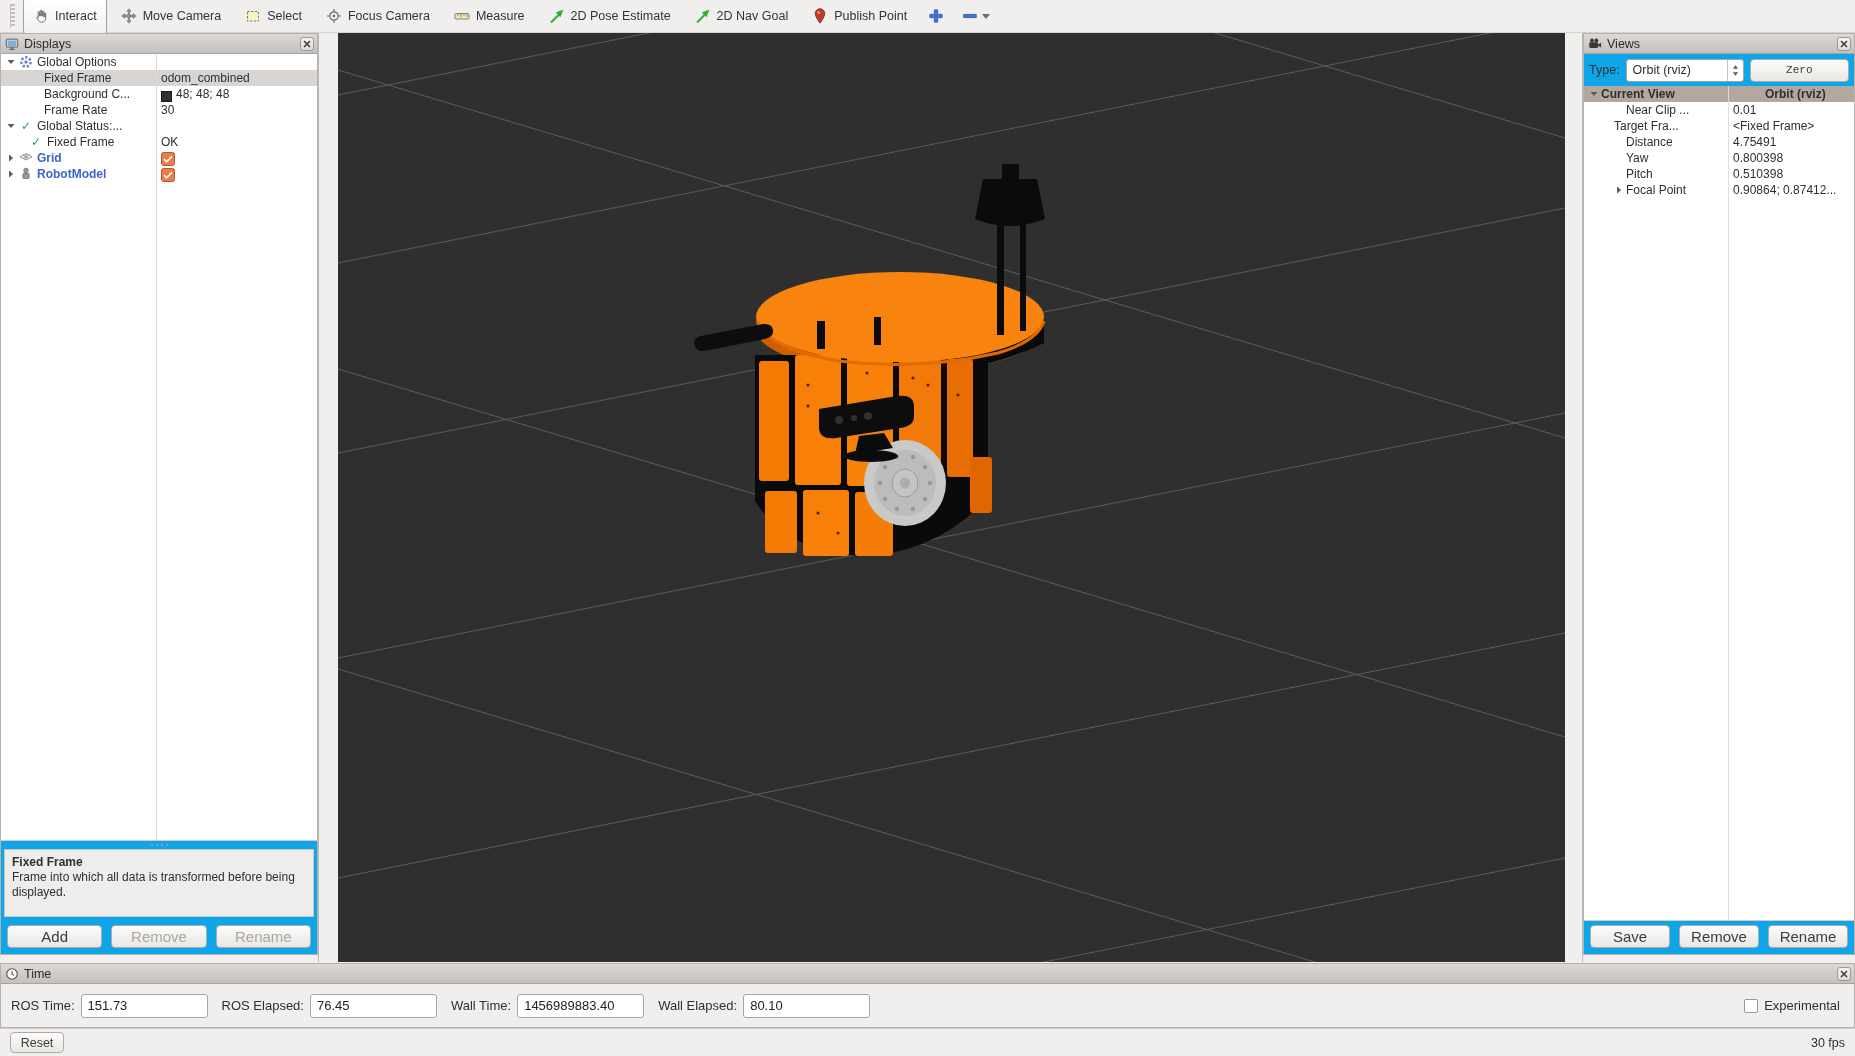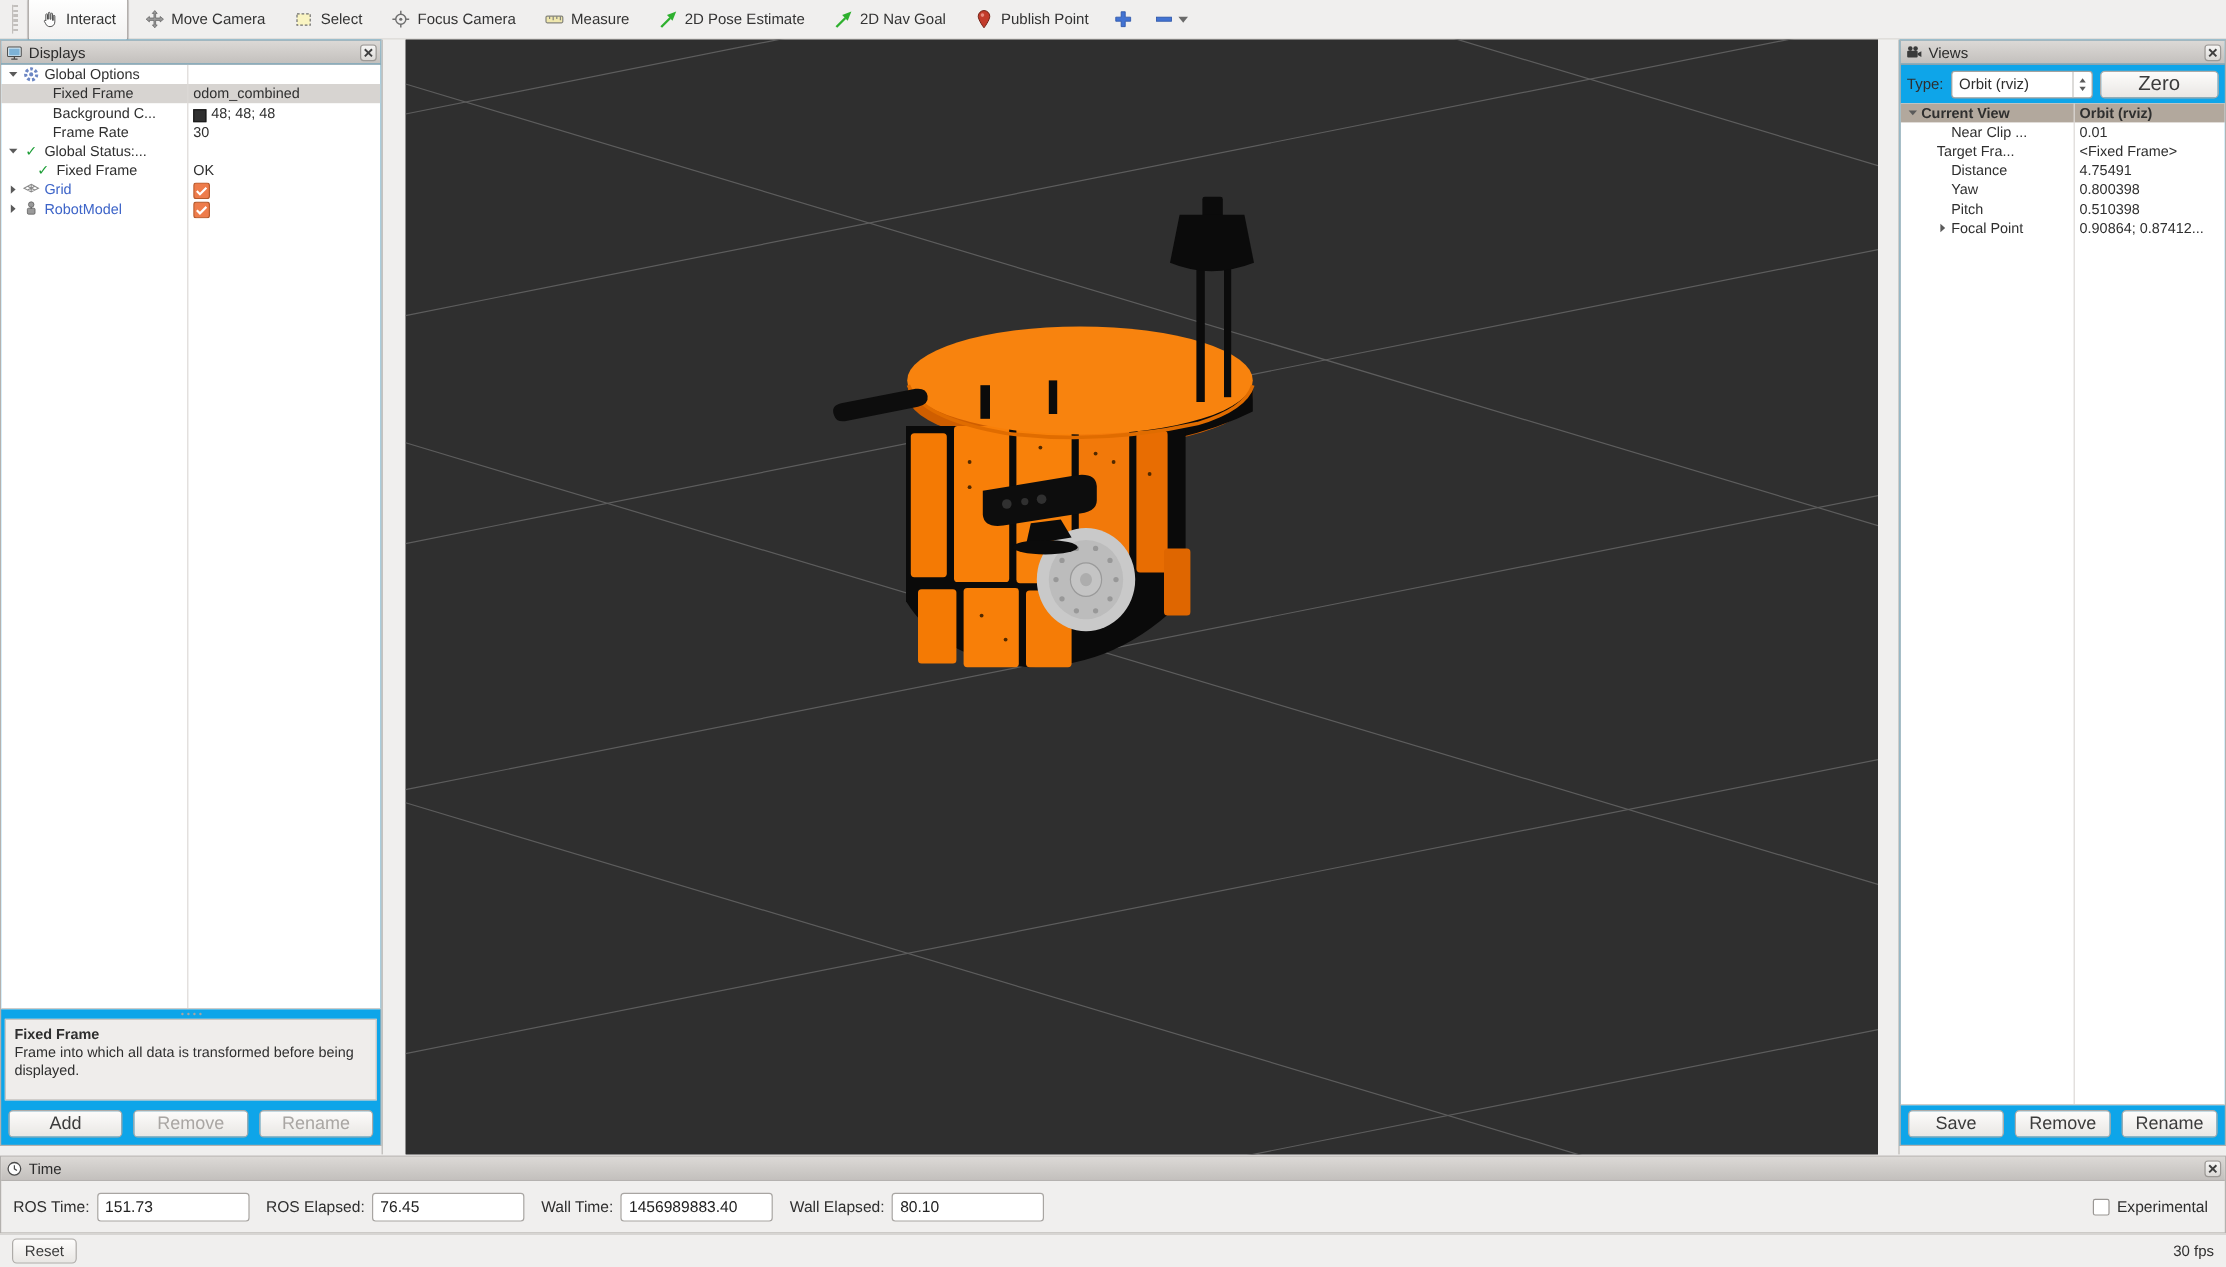--- a/index.html
+++ b/index.html
@@ -30,31 +30,31 @@
   .phead .icon { width:14px; height:14px; }
   .close-btn { position:absolute; right:3px; top:3px; width:14px; height:14px; border:1px solid #9d9a97;
     border-radius:3px; background:linear-gradient(#f6f5f4,#dcdad7); display:flex; align-items:center; justify-content:center; }
   .close-btn svg { width:8px; height:8px; }
 
   .tree { background:#fff; position:relative; flex:1; overflow:hidden; border-bottom:1px solid #cfccc9; }
   .tree::after { content:""; position:absolute; top:0; bottom:0; left:155px; width:1px; background:#dcd9d6; z-index:3; pointer-events:none; }
   .views-panel .tree::after { left:144px; }
   .trow { display:flex; height:16px; line-height:16px; font-size:12px; position:relative; }
   .trow.selected { background:#d7d4d1; }
-  .trow.vheader { background:#b2a89d; font-weight:bold; }
+  .trow.vheader { background:#b2a89d; font-weight:bold;gap:32px; }
   .tname { display:flex; align-items:center; flex:0 0 155px; overflow:hidden; white-space:nowrap; }
   .views-panel .tname { flex:0 0 144px; }
   .tval { display:flex; align-items:flex-end; gap:4px; padding-left:5px; flex:1; overflow:hidden; white-space:nowrap; }
   .exp { width:14px; height:14px; display:inline-flex; align-items:center; justify-content:center; flex:0 0 14px; }
   .exp svg { width:8px; height:8px; }
   .spacer14 { flex:0 0 14px; } .spacer16 { flex:0 0 16px; }
   .ticon { width:16px; height:16px; margin-right:3px; flex:0 0 16px; display:inline-flex; }
   .check { color:#1d9e37; font-weight:bold; font-family:"DejaVu Sans",sans-serif; font-size:12px;
     width:16px; margin-right:3px; text-align:center; flex:0 0 16px; }
-  .blue { color:#3d64c8; font-weight:normal;text-align:right; }
+  .blue { color:#3d64c8; font-weight:bold;text-align:right; }
   .swatch { width:11px; height:11px; background:#303030; border:1px solid #1a1a1a; display:inline-block; }
   .cb { width:14px; height:14px; display:inline-flex; }
   .cb svg { width:14px; height:14px; }
 
   .split-dots { height:8px; flex:0 0 8px; display:flex; align-items:center; justify-content:center; gap:3px; }
   .split-dots i { width:2px; height:2px; background:#a8a5a2; border-radius:50%; }
   .help { margin:0 3px 4px 3px; border:1px solid #c8c5c2; background:#efedeb; padding:5px 7px;
     font-size:12px; line-height:15px; color:#2f2f2f; flex:0 0 68px; }
   .help b { display:block; }
   .btn-row { display:flex; gap:9px; padding:4px 6px 6px 6px; flex:0 0 33px; }
@@ -65,21 +65,21 @@
   
   .displays-panel { left:0; top:33px; width:318px; height:922px; }
   .views-panel { left:1583px; top:33px; width:272px; height:922px; }
   .type-row { flex:0 0 32px; display:flex; align-items:center; gap:6px; padding:0 5px; font-size:12.5px; }
   .combo { width:118px; height:23px; background:#fff; border:1px solid #a5a29f; border-radius:3px;
     display:flex; align-items:center; padding-left:6px; font-size:12.5px; position:relative; }
   .combo .spin { position:absolute; right:0; top:0; bottom:0; width:16px; border-left:1px solid #c6c3c0;
     display:flex; align-items:center; justify-content:center; }
   .combo .spin svg { width:7px; height:13px; }
   .zero-btn { flex:1; height:23px; background:linear-gradient(#fdfcfb,#e9e7e4); border:1px solid #aeaba8;
-    border-radius:4px; font-size:17px; color:#3c3c3c; font-family:Liberation Sans, sans-serif; }
+    border-radius:4px; font-size:11px; color:#3c3c3c; font-family:Liberation Mono, monospace; }
 
   
   .vsplit { position:absolute; top:33px; height:929px; background:#f0efee; }
   .vsplit.left { left:318px; width:20px; border-left:1px solid #bab7b4; }
   .vsplit.right { left:1565px; width:18px; border-right:1px solid #bab7b4; }
 
   
   .viewport { position:absolute; left:338px; top:33px; width:1227px; height:929px; background:#2f2f2f; }
   .viewport svg { display:block; width:100%; height:100%; }
 

